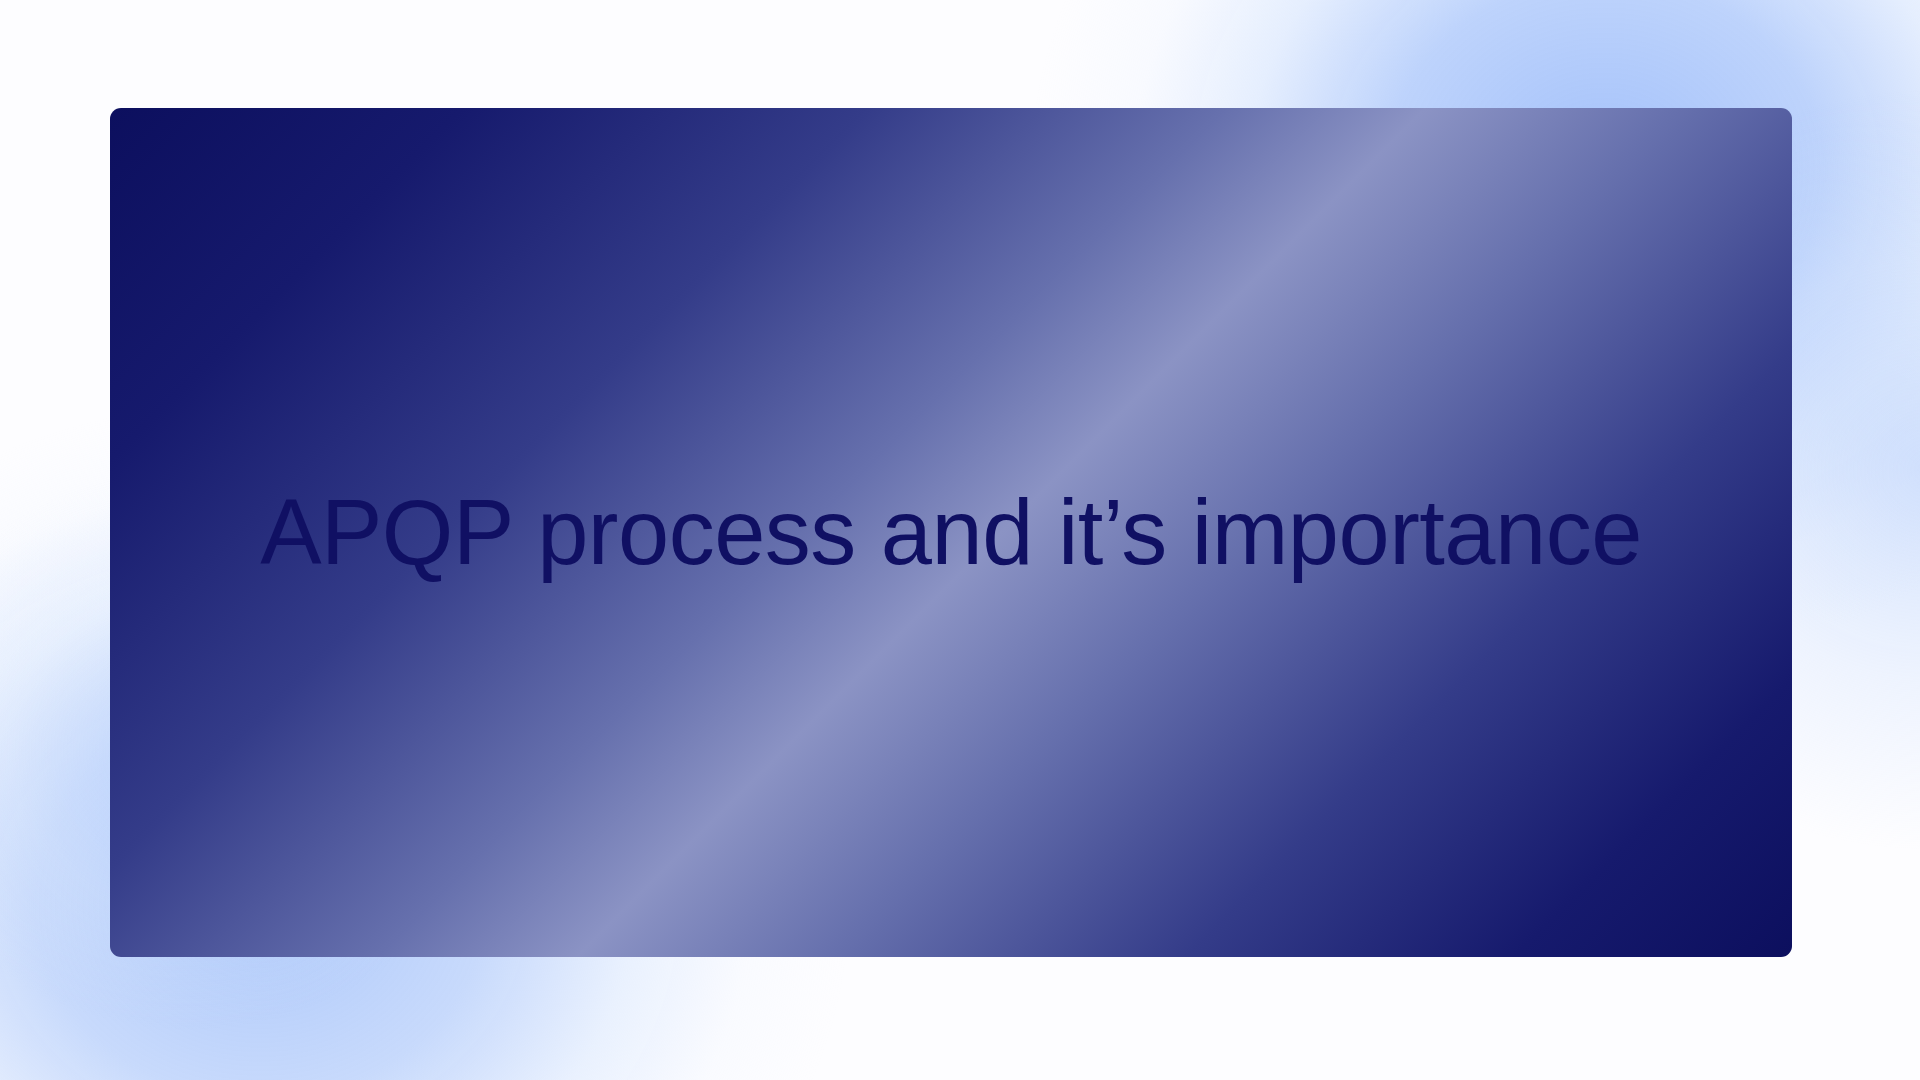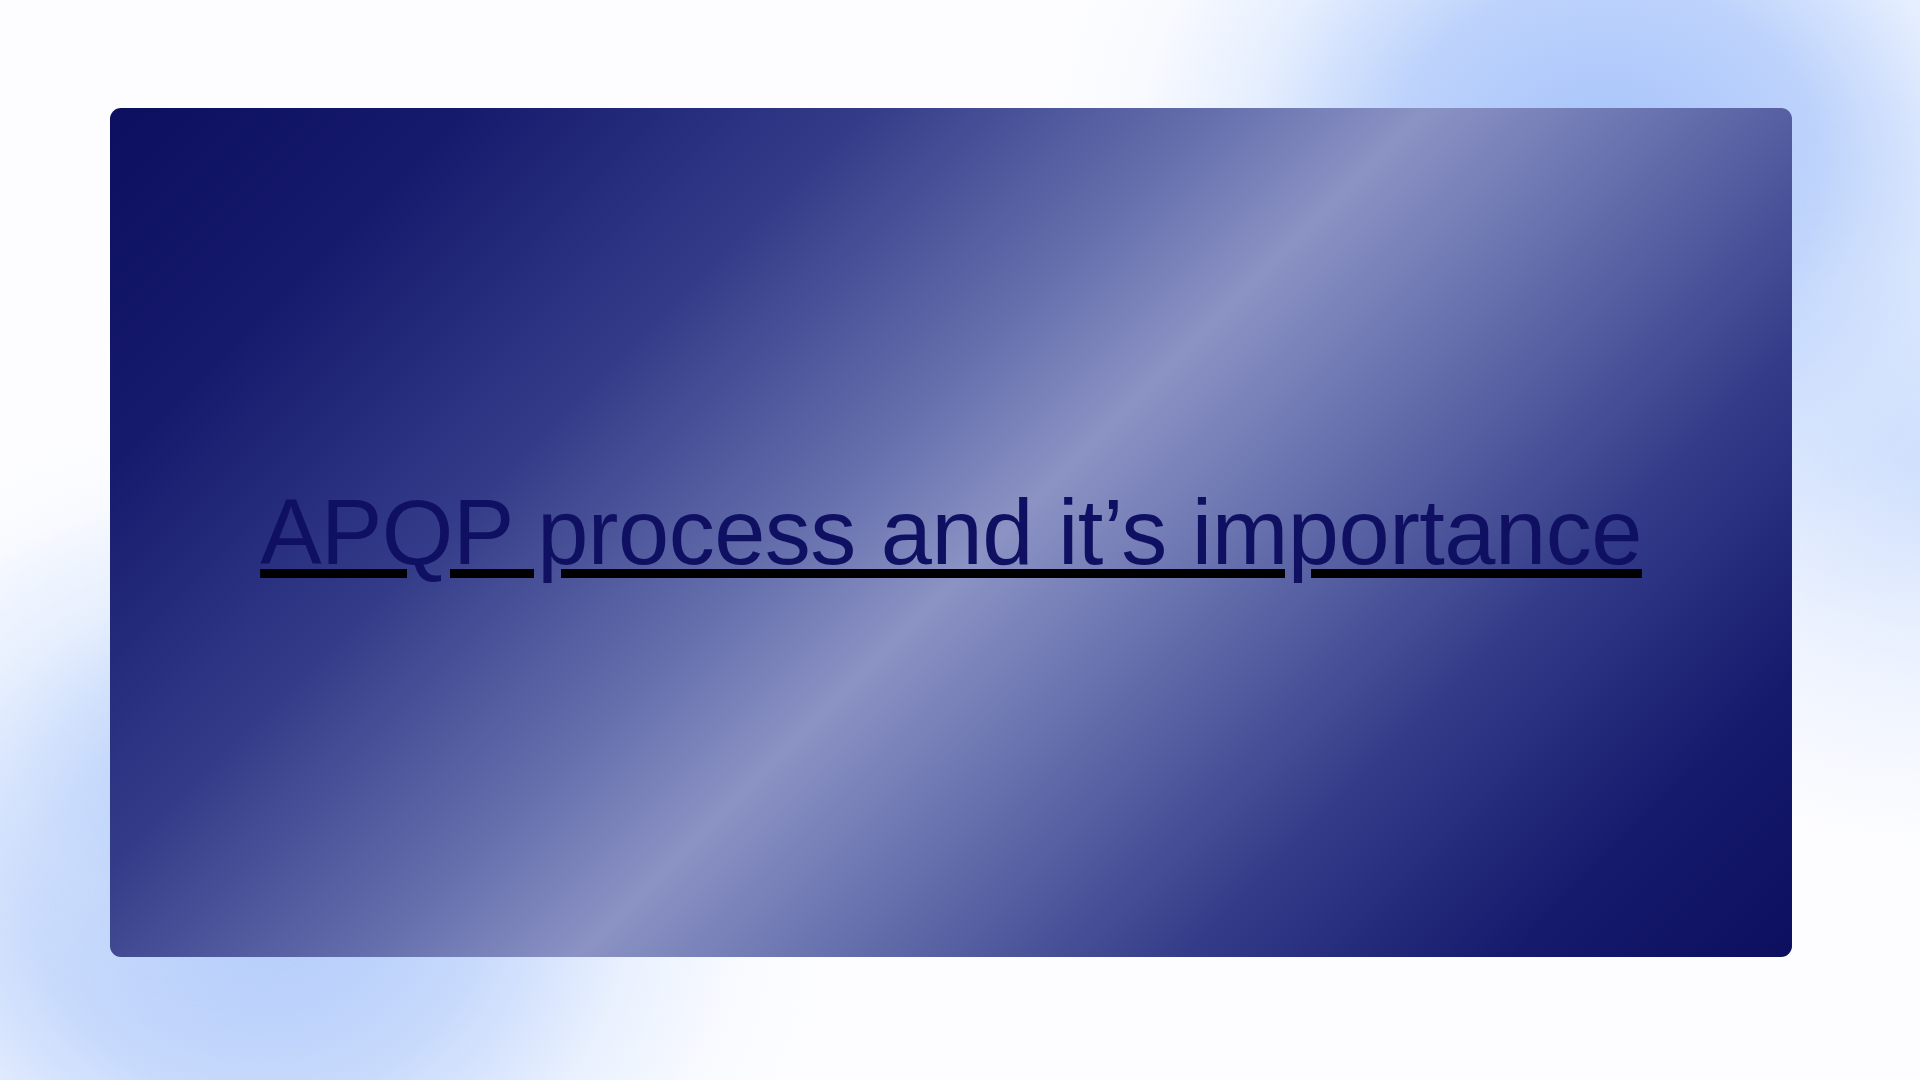--- a/index.html
+++ b/index.html
@@ -111,21 +111,20 @@
   }
 
   #title-card-inner {
     width: 100%;
     height: 100%;
     border-radius: 8px;
     background: transparent;
     display: flex;
     align-items: center;
     justify-content: center;
-    text-decoration: underline;
   }
 
   #slide-title {
     margin: 0;
     padding: 0 40px;
     width: 100%;
     text-align: center;
     color: #101063;
     font-family: "Liberation Sans", "DejaVu Sans", sans-serif;
     font-size: 92px;

